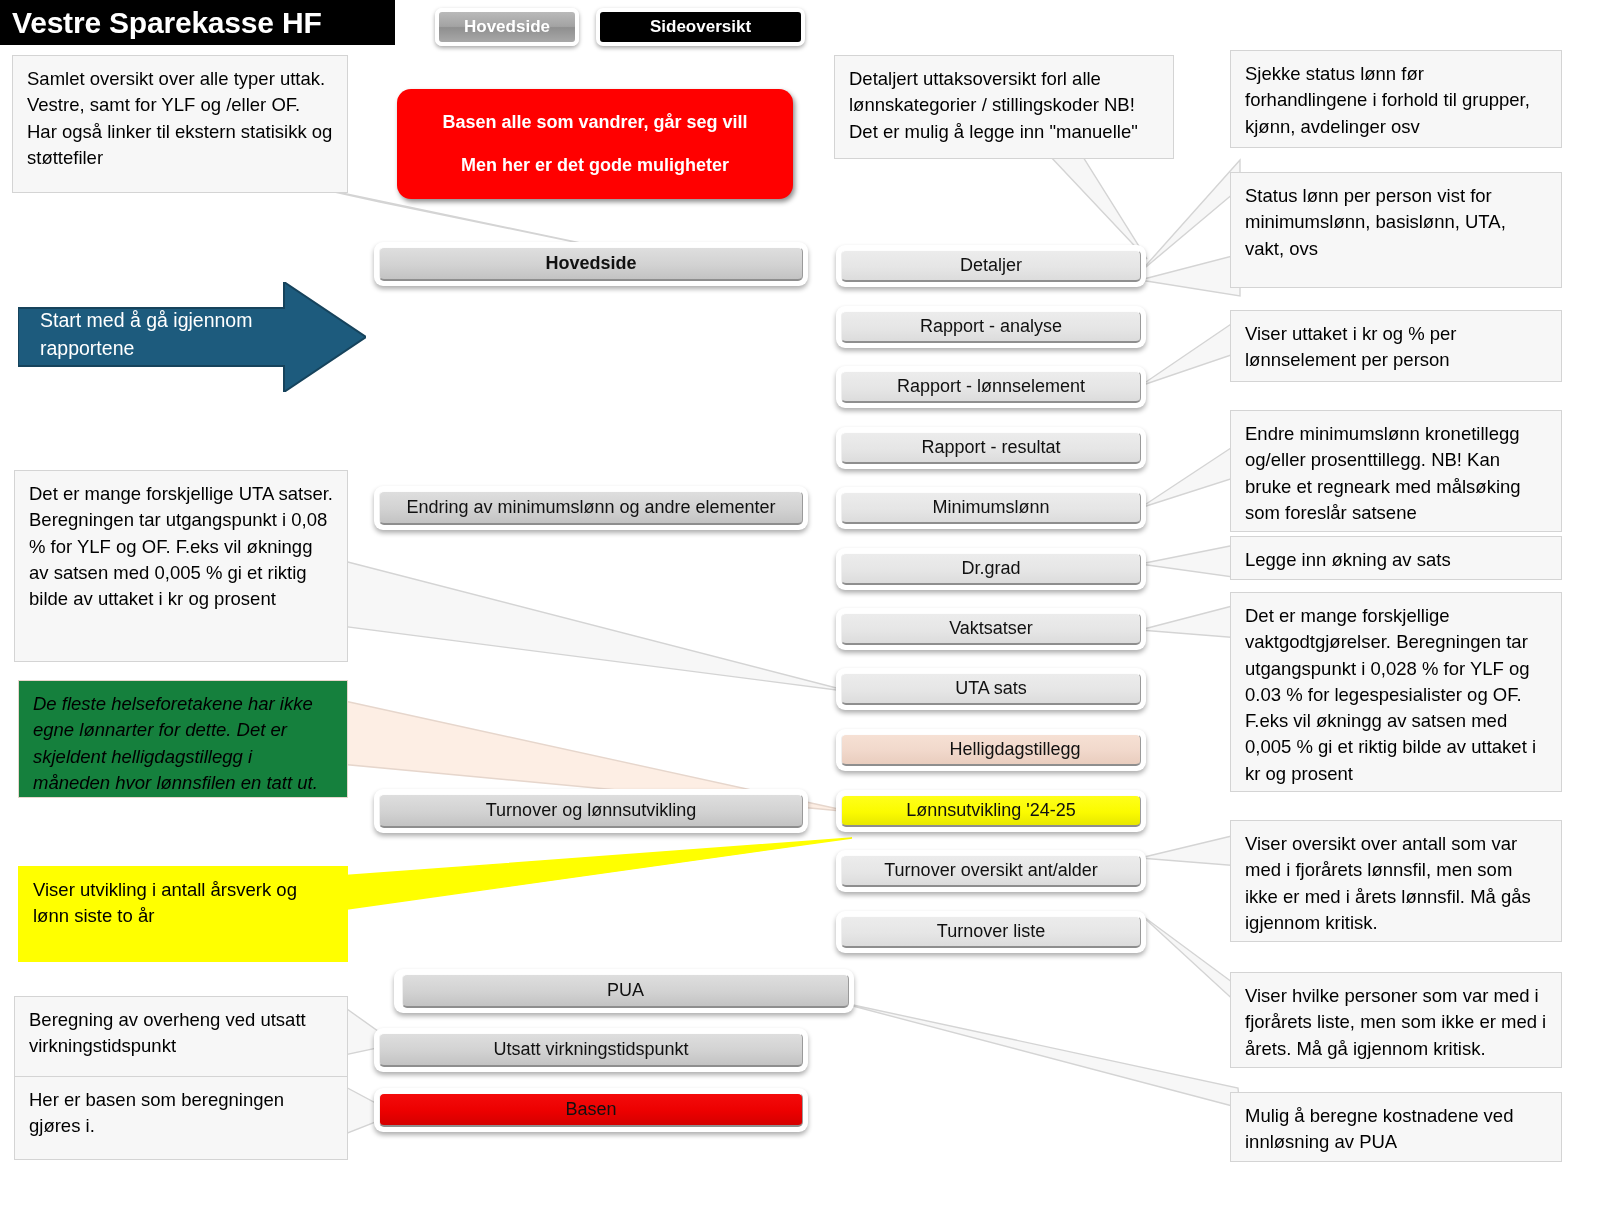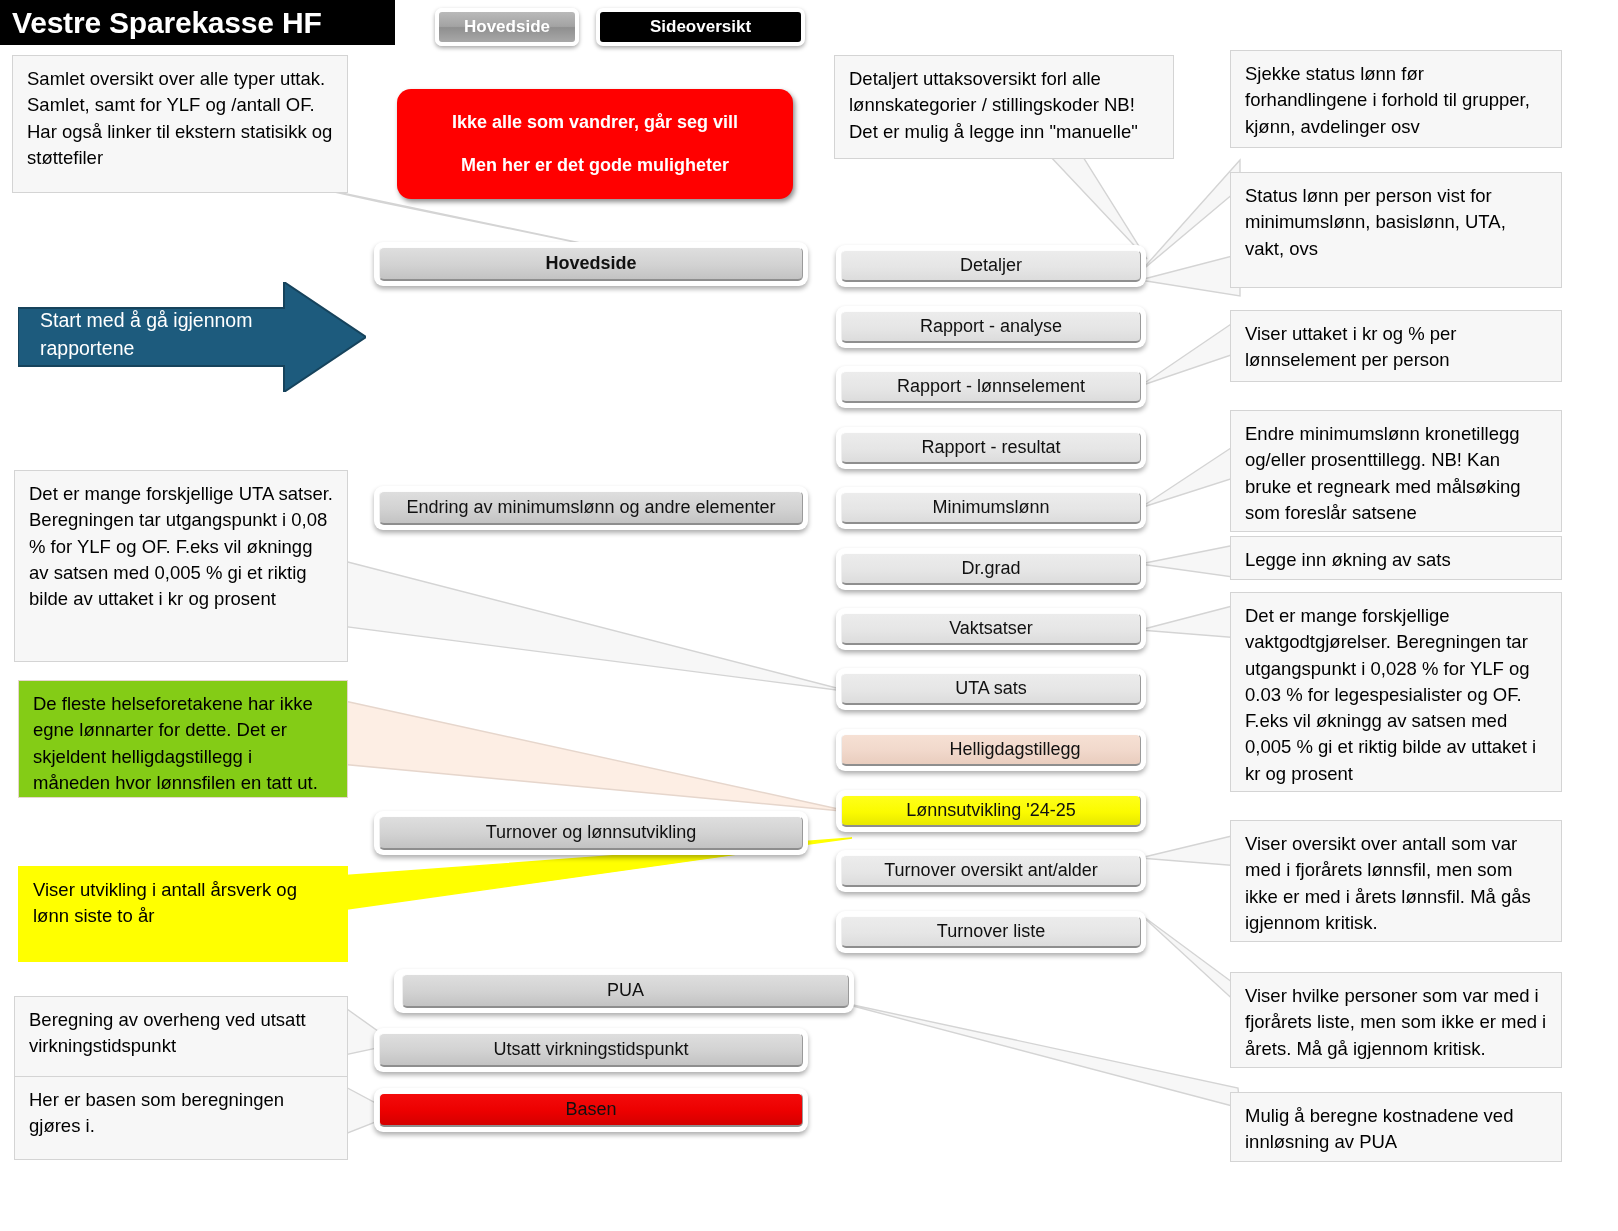--- a/index.html
+++ b/index.html
@@ -24,21 +24,21 @@
   
   .redbanner{position:absolute;left:397px;top:89px;width:396px;height:110px;background:#ff0000;
              border-radius:14px;box-shadow:2px 3px 5px rgba(0,0,0,.45);
              display:flex;flex-direction:column;align-items:center;justify-content:center;gap:22px;}
   .redbanner span{color:#fff;font-size:18px;font-weight:bold;}
 
   
   .callout{position:absolute;box-sizing:border-box;border:1px solid #d4d4d4;
            background:#f7f7f7;padding:10px 14px;}
   .callout p{margin:0;font-size:18.5px;line-height:1.42;color:#000;}
-  .callout.peach{background:#84cc16;border-color:#e6d6cc;}
+  .callout.peach{background:#15803d;border-color:#e6d6cc;font-style:italic;}
   .callout.yellow{background:#ffff00;border-color:#ffff00;}
 
   
   .tail{position:absolute;}
   .tail svg{display:block;overflow:visible;}
 
   
   .btn3d{position:absolute;box-sizing:border-box;border-radius:9px;background:#ffffff;
          padding:5px;box-shadow:0 3px 5px rgba(0,0,0,.32);}
   .btn3d .face{width:100%;height:100%;box-sizing:border-box;border-radius:5px;
@@ -170,26 +170,26 @@
   </div>
 
   <div class="navpill np-grey">
     <span>Hovedside</span>
   </div>
   <div class="navpill np-black">
     <span>Sideoversikt</span>
   </div>
 
   <div class="redbanner">
-    <span>Ikke alle som vandrer, går seg vill</span>
+    <span>Basen alle som vandrer, går seg vill</span>
     <span>Men her er det gode muligheter</span>
   </div>
 
   <div class="callout" style="left:12px;top:55px;width:336px;height:138px;">
-    <p>Samlet oversikt over alle typer uttak. Samlet, samt for YLF og /antall OF. Har også linker til ekstern statisikk og støttefiler</p>
+    <p>Samlet oversikt over alle typer uttak. Vestre, samt for YLF og /eller OF. Har også linker til ekstern statisikk og støttefiler</p>
   </div>
 
   <div class="callout" style="left:14px;top:470px;width:334px;height:192px;">
     <p>Det er mange forskjellige UTA satser.  Beregningen tar utgangspunkt i 0,08 % for YLF og OF. F.eks vil økningg av satsen med 0,005 % gi et riktig bilde av uttaket i kr og prosent</p>
   </div>
 
   <div class="callout peach" style="left:18px;top:680px;width:330px;height:118px;">
     <p>De fleste helseforetakene har ikke egne lønnarter for dette.  Det  er skjeldent helligdagstillegg i måneden hvor lønnsfilen en tatt ut.</p>
   </div>
 
@@ -258,21 +258,21 @@
       </div>
   </div>
 
 
   <div class="btn3d" style="left:374px;top:486px;width:434px;height:44px;">
     <div class="face face-grey">
         <span>Endring av  minimumslønn og andre elementer</span>
       </div>
   </div>
 
-  <div class="btn3d" style="left:374px;top:811px;width:434px;height:44px;">
+  <div class="btn3d" style="left:374px;top:789px;width:434px;height:44px;">
     <div class="face face-grey">
         <span>Turnover og lønnsutvikling</span>
       </div>
   </div>
 
   <div class="btn3d" style="left:394px;top:969px;width:460px;height:44px;padding-left:8px;">
     <div class="face face-grey">
         <span>PUA</span>
       </div>
   </div>

